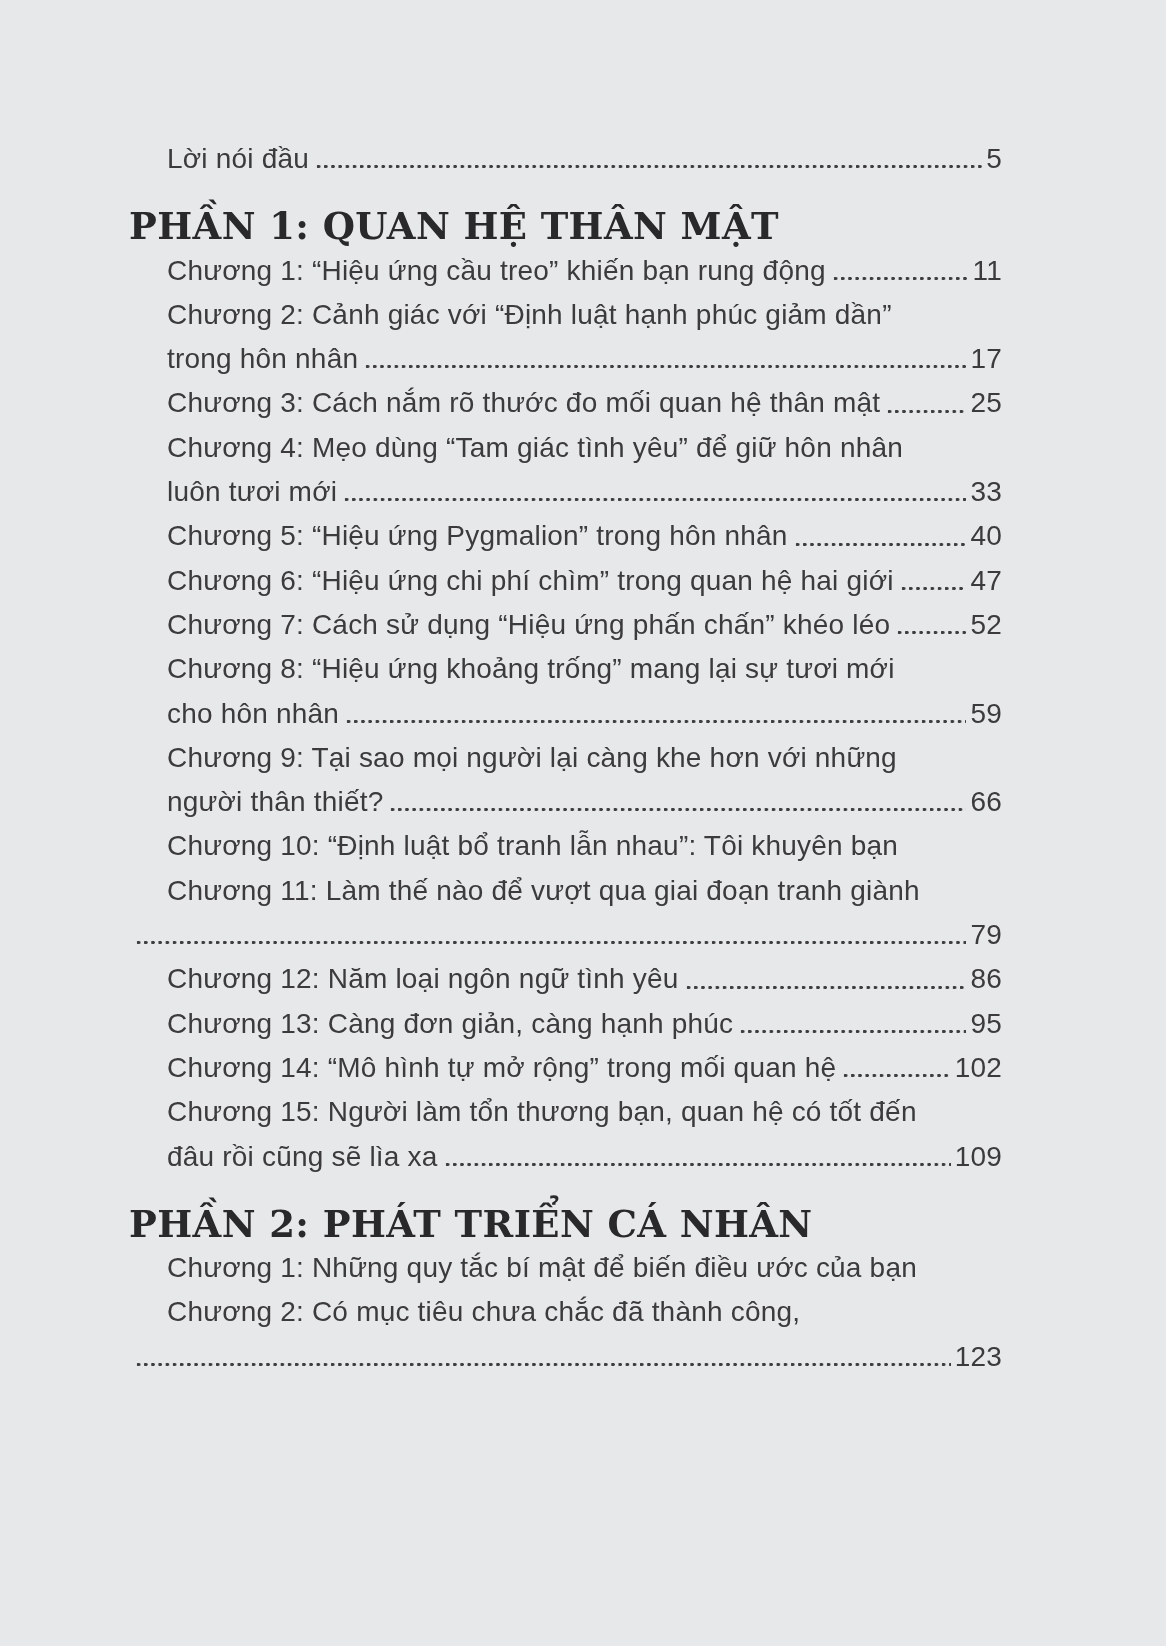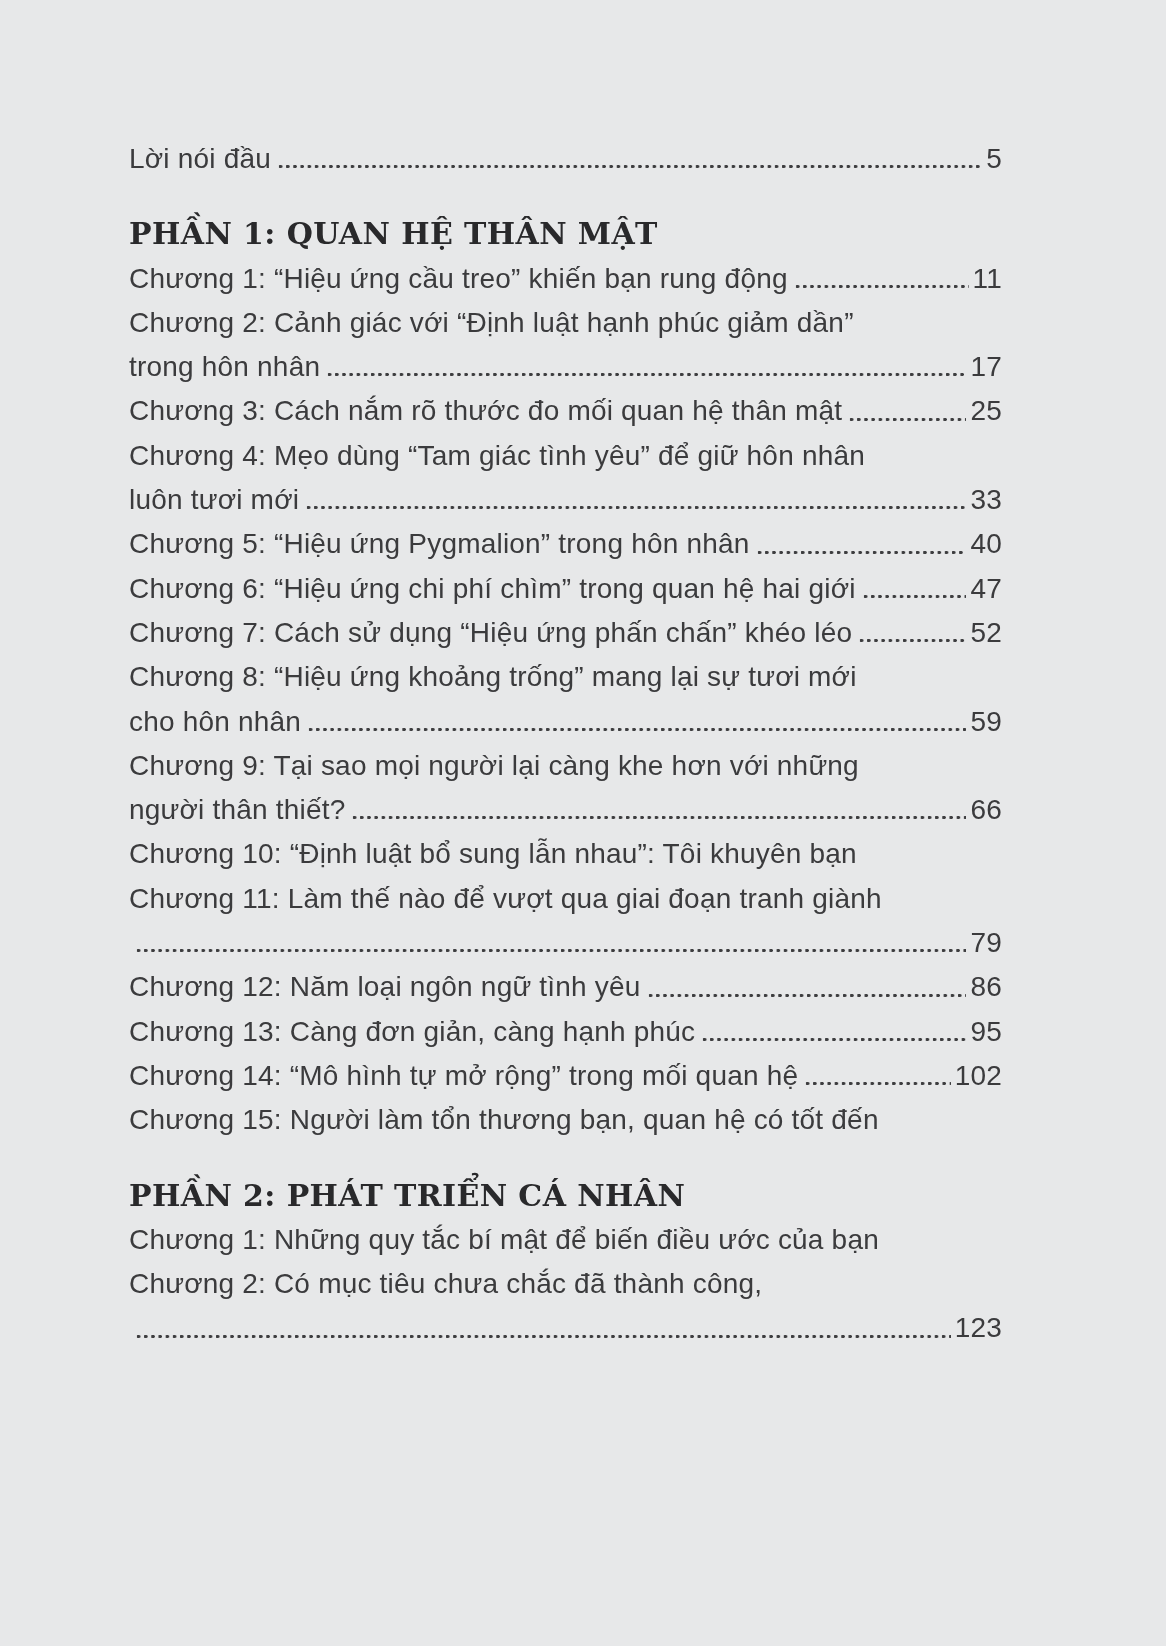--- a/index.html
+++ b/index.html
@@ -21,41 +21,41 @@
   }
   .toc{width:100%;}
   .row{
     display:flex;
     align-items:baseline;
     line-height:44.3px;
     font-size:28px;
     letter-spacing:0.2px;
     white-space:pre;
   }
-  .row .t{flex:0 0 auto;}
+  .row .t{flex:0 0 auto;margin-left:38px;}
   .row .dots{
     flex:1 1 auto;
     align-self:flex-end;
     height:9px;
     margin:0 4px 10px 7px;
     background-image:radial-gradient(circle at 2.6px 4.5px, var(--dot) 1.55px, transparent 1.95px);
     background-size:7.2px 9px;
     background-repeat:repeat-x;
     background-position:left bottom;
     min-width:14px;
   }
   .row .pg{flex:0 0 auto;text-align:right;}
   .sec{
     font-family:"DejaVu Serif", serif;
     font-weight:700;
-    font-size:30px;
+    font-size:37px;
     line-height:44.3px;
     color:var(--heading);
     letter-spacing:0.4px;
-    margin-top:31px;
+    margin-top:23px;
     white-space:pre;
   }
 </style>
 </head>
 <body>
 
 <div class="page">
   <div class="toc">
     <div class="row">
       <span class="t">Lời nói đầu</span>
@@ -137,21 +137,21 @@
     
   </div>
 
   <div class="row">
     <span class="t">người thân thiết?</span>
     <span class="dots"></span>
     <span class="pg">66</span>
   </div>
 
   <div class="row cont">
-    <span class="t">Chương 10: “Định luật bổ sung lẫn nhau”: Tôi khuyên bạn</span>
+    <span class="t">Chương 10: “Định luật bổ tranh lẫn nhau”: Tôi khuyên bạn</span>
     
     
   </div>
 
 
   <div class="row cont">
     <span class="t">Chương 11: Làm thế nào để vượt qua giai đoạn tranh giành</span>
     
     
   </div>
@@ -178,20 +178,25 @@
     <span class="dots"></span>
     <span class="pg">102</span>
   </div>
 
   <div class="row cont">
     <span class="t">Chương 15: Người làm tổn thương bạn, quan hệ có tốt đến</span>
     
     
   </div>
 
+  <div class="row">
+    <span class="t">đâu rồi cũng sẽ lìa xa</span>
+    <span class="dots"></span>
+    <span class="pg">109</span>
+  </div>
 
   <h2 class="sec">PHẦN 2: PHÁT TRIỂN CÁ NHÂN</h2>
 
   <div class="row cont">
     <span class="t">Chương 1: Những quy tắc bí mật để biến điều ước của bạn</span>
     
     
   </div>
 
 

